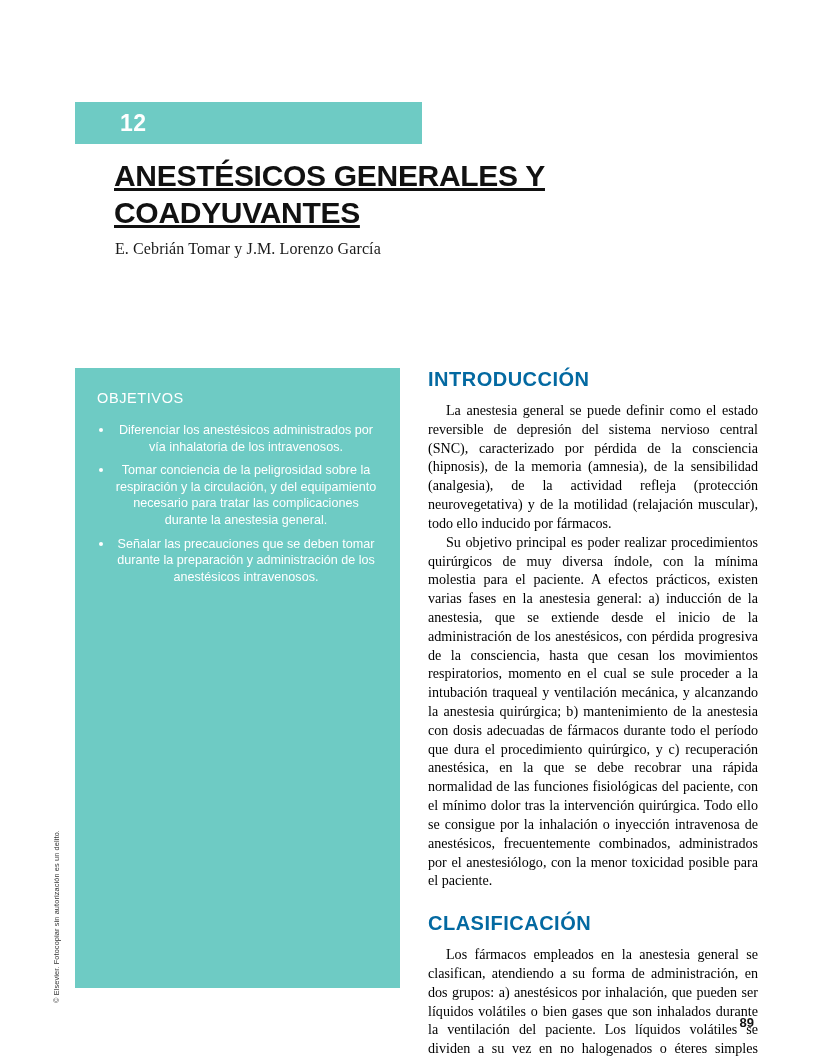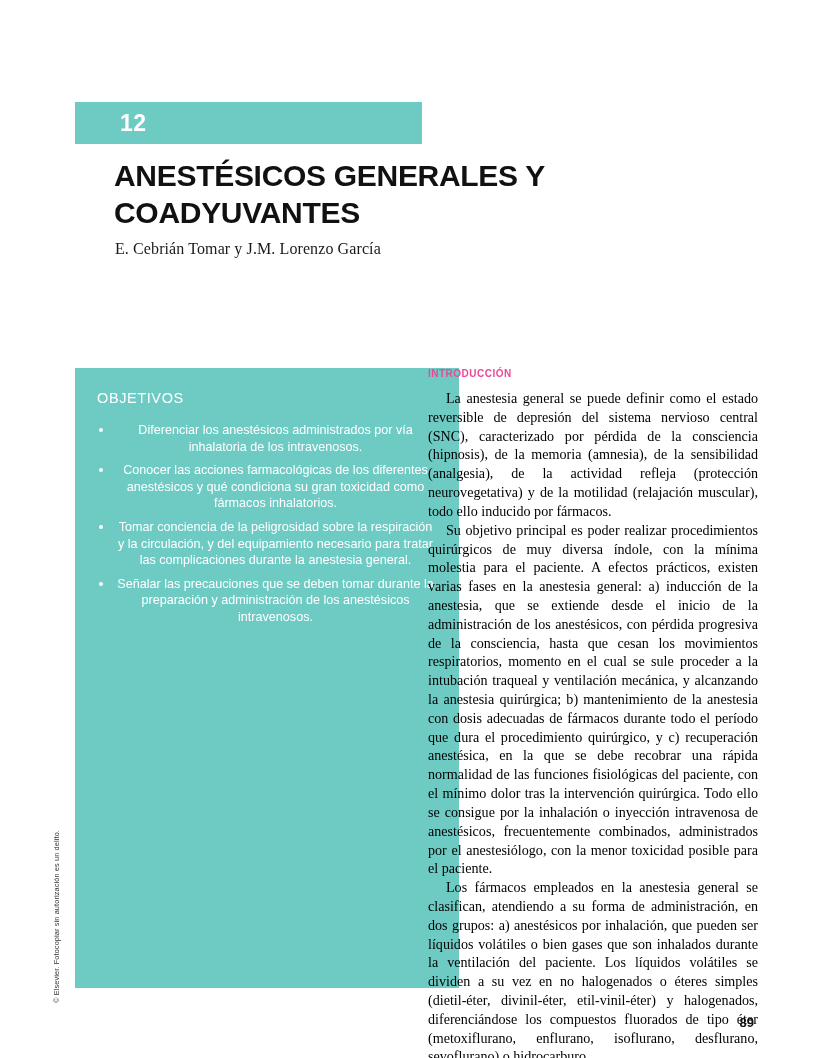--- a/index.html
+++ b/index.html
@@ -44,38 +44,39 @@
   .chapter-title {
     position: absolute;
     left: 114px;
     top: 158px;
     width: 600px;
     font-size: 30px;
     font-weight: bold;
     line-height: 1.22;
     color: #111111;
     letter-spacing: -0.3px;
+    text-decoration: underline;
   }
   .chapter-authors {
     position: absolute;
     left: 115px;
     top: 240px;
     width: 600px;
     font-family: "Liberation Serif", serif;
     font-size: 16px;
     color: #1a1a1a;
     letter-spacing: 0.1px;
   }
 
   
   .objectives-box {
     position: absolute;
     left: 75px;
     top: 368px;
-    width: 384px;
+    width: 325px;
     height: 620px;
     background: #6ecbc4;
     box-sizing: border-box;
     padding: 22px 22px 22px 22px;
   }
   .objectives-heading {
     color: #ffffff;
     font-size: 14.5px;
     letter-spacing: 0.6px;
     margin: 0 0 16px 0;
@@ -107,22 +108,22 @@
   }
 
   
   .right-col {
     position: absolute;
     left: 428px;
     top: 368px;
     width: 330px;
   }
   .section-heading {
-    color: #ec4899;
-    font-size: 10px;
+    color: #0369a1;
+    font-size: 20px;
     font-weight: bold;
     letter-spacing: 0.5px;
     margin: 0 0 10px 0;
   }
   .section-heading.second {
     margin-top: 22px;
   }
   .body-text {
     font-family: "Liberation Serif", serif;
     font-size: 14.1px;
@@ -169,31 +170,31 @@
     <div class="chapter-number">12</div>
   </div>
 
   <div class="chapter-title">ANESTÉSICOS GENERALES Y COADYUVANTES</div>
   <div class="chapter-authors">E. Cebrián Tomar y J.M. Lorenzo García</div>
 
   <div class="objectives-box">
     <div class="objectives-heading">OBJETIVOS</div>
     <ul class="objectives-list">
       <li>Diferenciar los anestésicos administrados por vía inhalatoria de los intravenosos.</li>
-      <li>Conocer las acciones farmacológicas de los diferentes anestésicos y qué condiciona su gran toxicidad como fármacos inhalatorios.</li>
       <li>Tomar conciencia de la peligrosidad sobre la respiración y la circulación, y del equipamiento necesario para tratar las complicaciones durante la anestesia general.</li>
       <li>Señalar las precauciones que se deben tomar durante la preparación y administración de los anestésicos intravenosos.</li>
     </ul>
   </div>
 
   <div class="right-col">
     <h2 class="section-heading">INTRODUCCIÓN</h2>
     <p class="body-text indent">La anestesia general se puede definir como el estado reversible de depresión del sistema nervioso central (SNC), caracterizado por pérdida de la consciencia (hipnosis), de la memoria (amnesia), de la sensibilidad (analgesia), de la actividad refleja (protección neurovegetativa) y de la motilidad (relajación muscular), todo ello inducido por fármacos.</p>
     <p class="body-text indent">Su objetivo principal es poder realizar procedimientos quirúrgicos de muy diversa índole, con la mínima molestia para el paciente. A efectos prácticos, existen varias fases en la anestesia general: a) inducción de la anestesia, que se extiende desde el inicio de la administración de los anestésicos, con pérdida progresiva de la consciencia, hasta que cesan los movimientos respiratorios, momento en el cual se sule proceder a la intubación traqueal y ventilación mecánica, y alcanzando la anestesia quirúrgica; b) mantenimiento de la anestesia con dosis adecuadas de fármacos durante todo el período que dura el procedimiento quirúrgico, y c) recuperación anestésica, en la que se debe recobrar una rápida normalidad de las funciones fisiológicas del paciente, con el mínimo dolor tras la intervención quirúrgica. Todo ello se consigue por la inhalación o inyección intravenosa de anestésicos, frecuentemente combinados, administrados por el anestesiólogo, con la menor toxicidad posible para el paciente.</p>
 
+    <h2 class="section-heading second">CLASIFICACIÓN</h2>
     <p class="body-text indent">Los fármacos empleados en la anestesia general se clasifican, atendiendo a su forma de administración, en dos grupos: a) anestésicos por inhalación, que pueden ser líquidos volátiles o bien gases que son inhalados durante la ventilación del paciente. Los líquidos volátiles se dividen a su vez en no halogenados o éteres simples (dietil-éter, divinil-éter, etil-vinil-éter) y halogenados, diferenciándose los compuestos fluorados de tipo éter (metoxiflurano, enflurano, isoflurano, desflurano, sevoflurano) o hidrocarburo</p>
   </div>
 
   <div class="copyright">© Elsevier. Fotocopiar sin autorización es un delito.</div>
 
   <div class="page-number">89</div>
 
 </div>
 
 </body></html>

